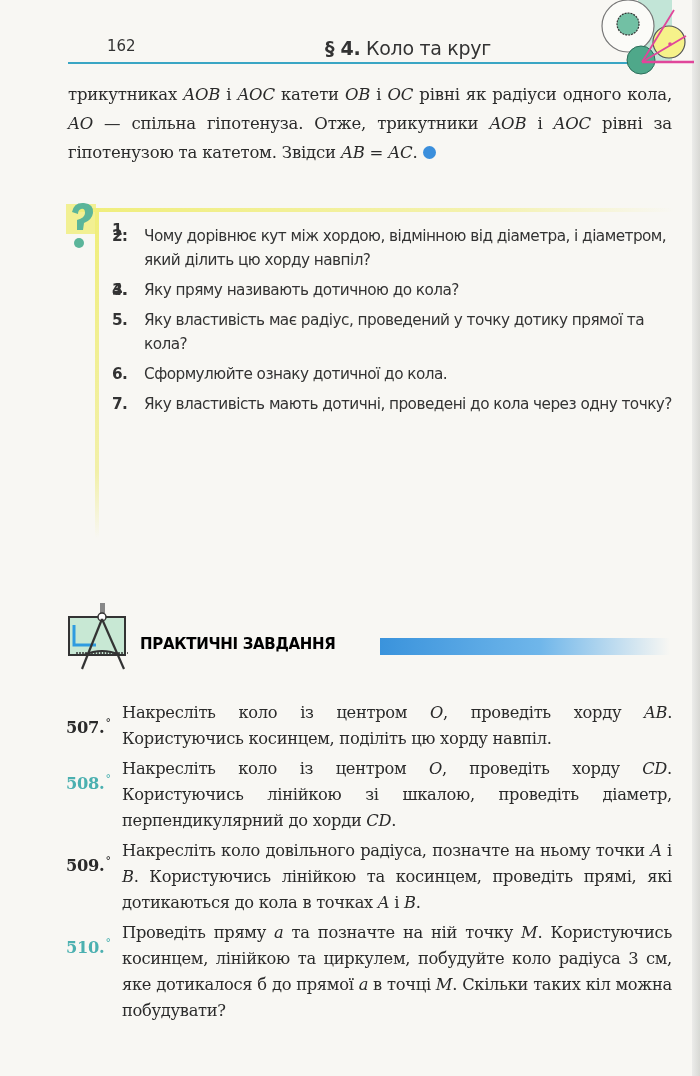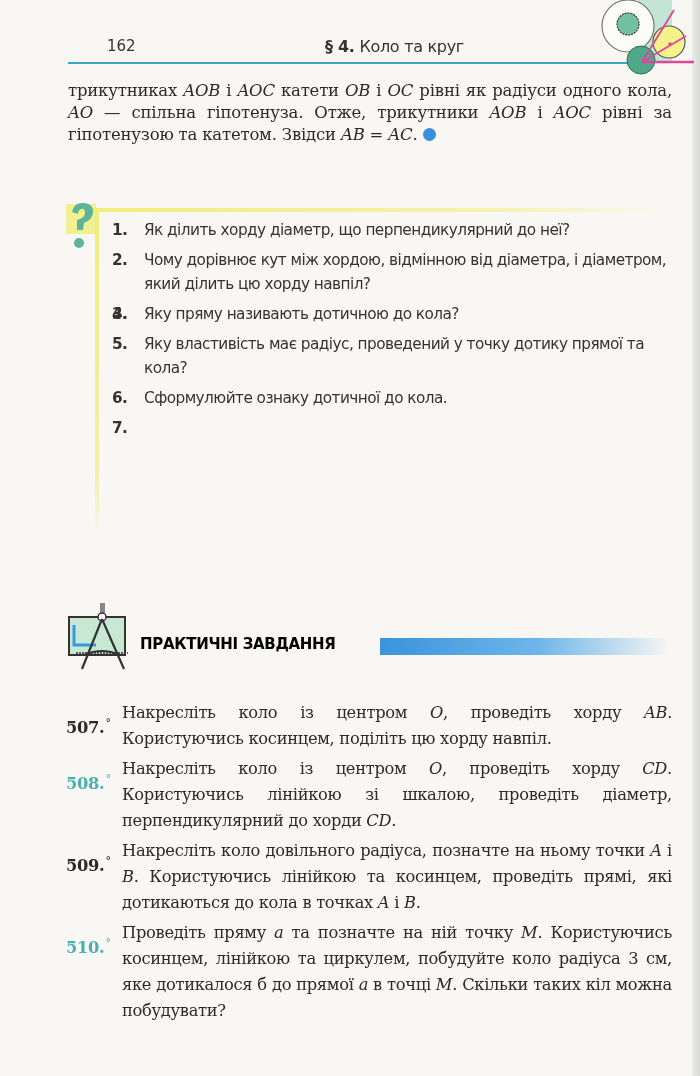--- a/index.html
+++ b/index.html
@@ -15,34 +15,34 @@
       background: linear-gradient(to right, #ececea, #d8d8d4);
     }
     
     .header { position: absolute; left: 68px; top: 35px; width: 620px; height: 30px; margin-left: 39px; }
     .page-num {
       position: absolute; left: 0; top: 2px;
       font-family: "DejaVu Sans", sans-serif; font-size: 15px; color: #333;
     }
     .running-title {
       position: absolute; left: 218px; top: 2px;
-      font-family: "DejaVu Sans", sans-serif; font-size: 16px; color: #333;
+      font-family: "DejaVu Sans", sans-serif; font-size: 19px; color: #333;
       letter-spacing: -0.3px;
     }
     .running-title b { font-weight: bold; }
     .header-rule {
       position: absolute; left: 68px; top: 62px; width: 560px; height: 2px;
       background: #3aa6c4;
     }
     .deco { position: absolute; left: 580px; top: 0px; width: 120px; height: 90px; }
 
     
     .proof {
       position: absolute; left: 68px; top: 80px; width: 604px;
-      font-size: 16.5px; line-height: 22px; text-align: justify;
+      font-size: 16.5px; line-height: 29px; text-align: justify;
       letter-spacing: -0.2px;
     }
     .proof i { font-style: italic; }
     .qed-dot {
       display: inline-block; width: 13px; height: 13px; border-radius: 50%;
       background: #3b8fdc; vertical-align: -1px; margin-left: 6px;
     }
 
     
     .q-frame-top {
@@ -121,27 +121,27 @@
 </div>
 
 <div class="q-frame-top"></div>
 <div class="q-frame-left"></div>
 <svg class="q-mark" viewBox="0 0 32 52">
   <rect x="0" y="4" width="30" height="30" fill="#f0ee7a" opacity="0.8"></rect>
   <path d="M6 12 Q8 2 18 3 Q28 4 27 13 Q26 20 18 23 L17 30 L11 30 L11 20 Q19 18 19 13 Q19 8 15 9 Q12 10 12 14 Z" fill="#5bb59a"></path>
   <circle cx="13" cy="43" r="5" fill="#5bb59a"></circle>
 </svg>
 <ul class="questions">
-  <li><span class="qn">1.</span><span>Як ділить хорду діаметр, що перпендикулярний до неї?</span></li>
+  <li><span class="qn">1.</span></li>
   <li><span class="qn">2.</span><span>Чому дорівнює кут між хордою, відмінною від діаметра, і діаметром, який ділить цю хорду навпіл?</span></li>
   <li><span class="qn">3.</span></li>
   <li><span class="qn">4.</span><span>Яку пряму називають дотичною до кола?</span></li>
   <li><span class="qn">5.</span><span>Яку властивість має радіус, проведений у точку дотику прямої та кола?</span></li>
   <li><span class="qn">6.</span><span>Сформулюйте ознаку дотичної до кола.</span></li>
-  <li><span class="qn">7.</span></li>
+  <li><span class="qn">7.</span><span>Яку властивість мають дотичні, проведені до кола через одну точку?</span></li>
 </ul>
 
 <svg class="pt-icon" viewBox="0 0 80 72">
   <rect x="3" y="14" width="56" height="38" fill="#c8e8d4" stroke="#333" stroke-width="2"></rect>
   <path d="M8 22 L8 42 L30 42" fill="none" stroke="#2f9be0" stroke-width="3"></path>
   <rect x="34" y="0" width="5" height="10" fill="#888"></rect>
   <circle cx="36" cy="14" r="4" fill="#fff" stroke="#333" stroke-width="1.5"></circle>
   <line x1="36" y1="16" x2="16" y2="66" stroke="#333" stroke-width="2.2"></line>
   <line x1="36" y1="16" x2="58" y2="66" stroke="#333" stroke-width="2.2"></line>
   <path d="M18 52 Q36 44 54 52" fill="none" stroke="#333" stroke-width="2"></path>

